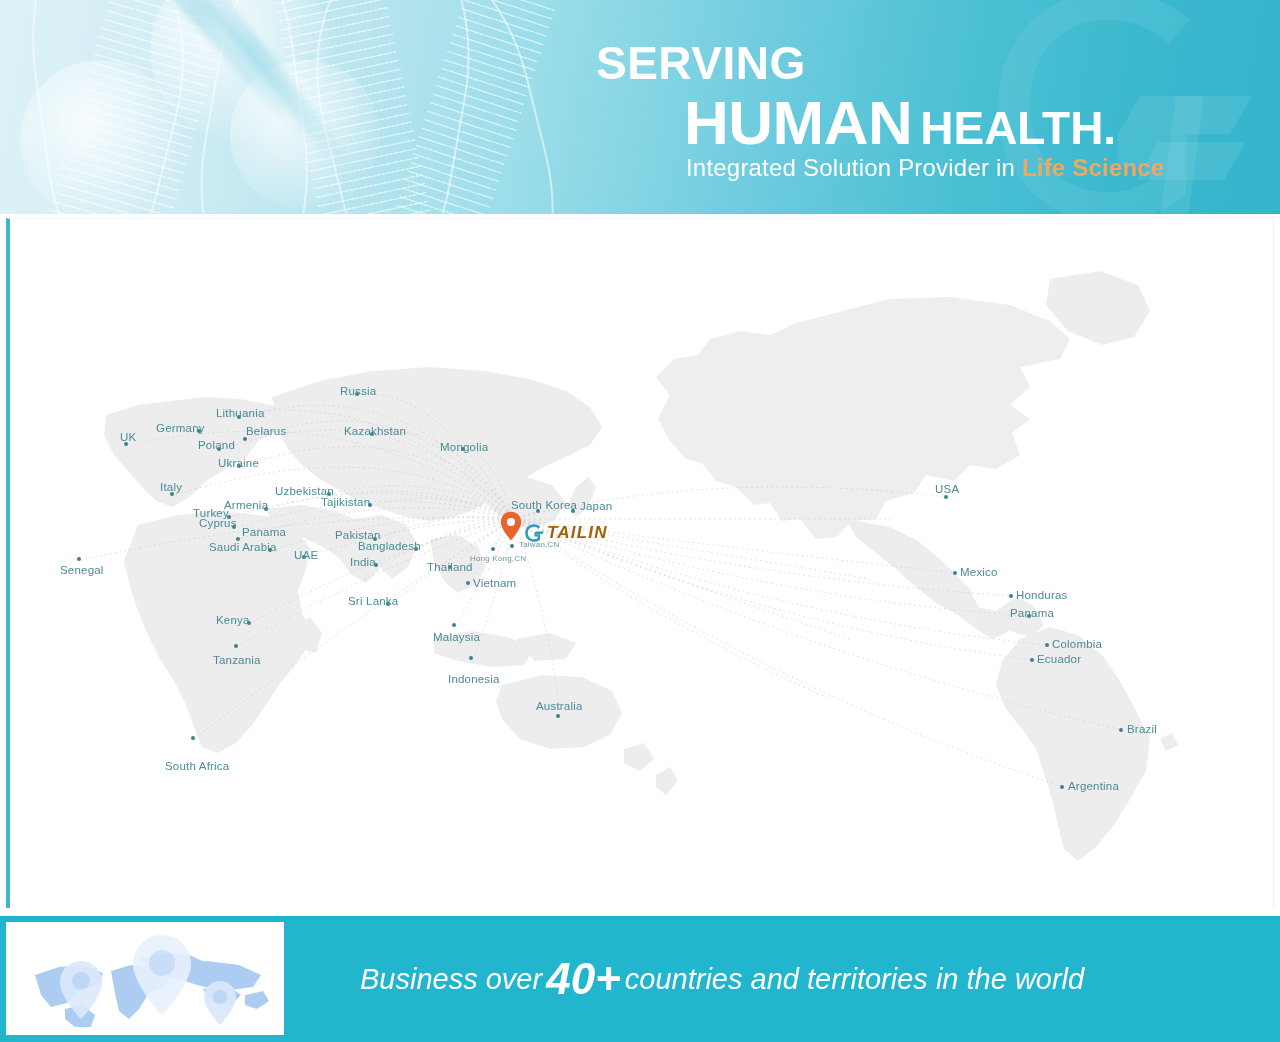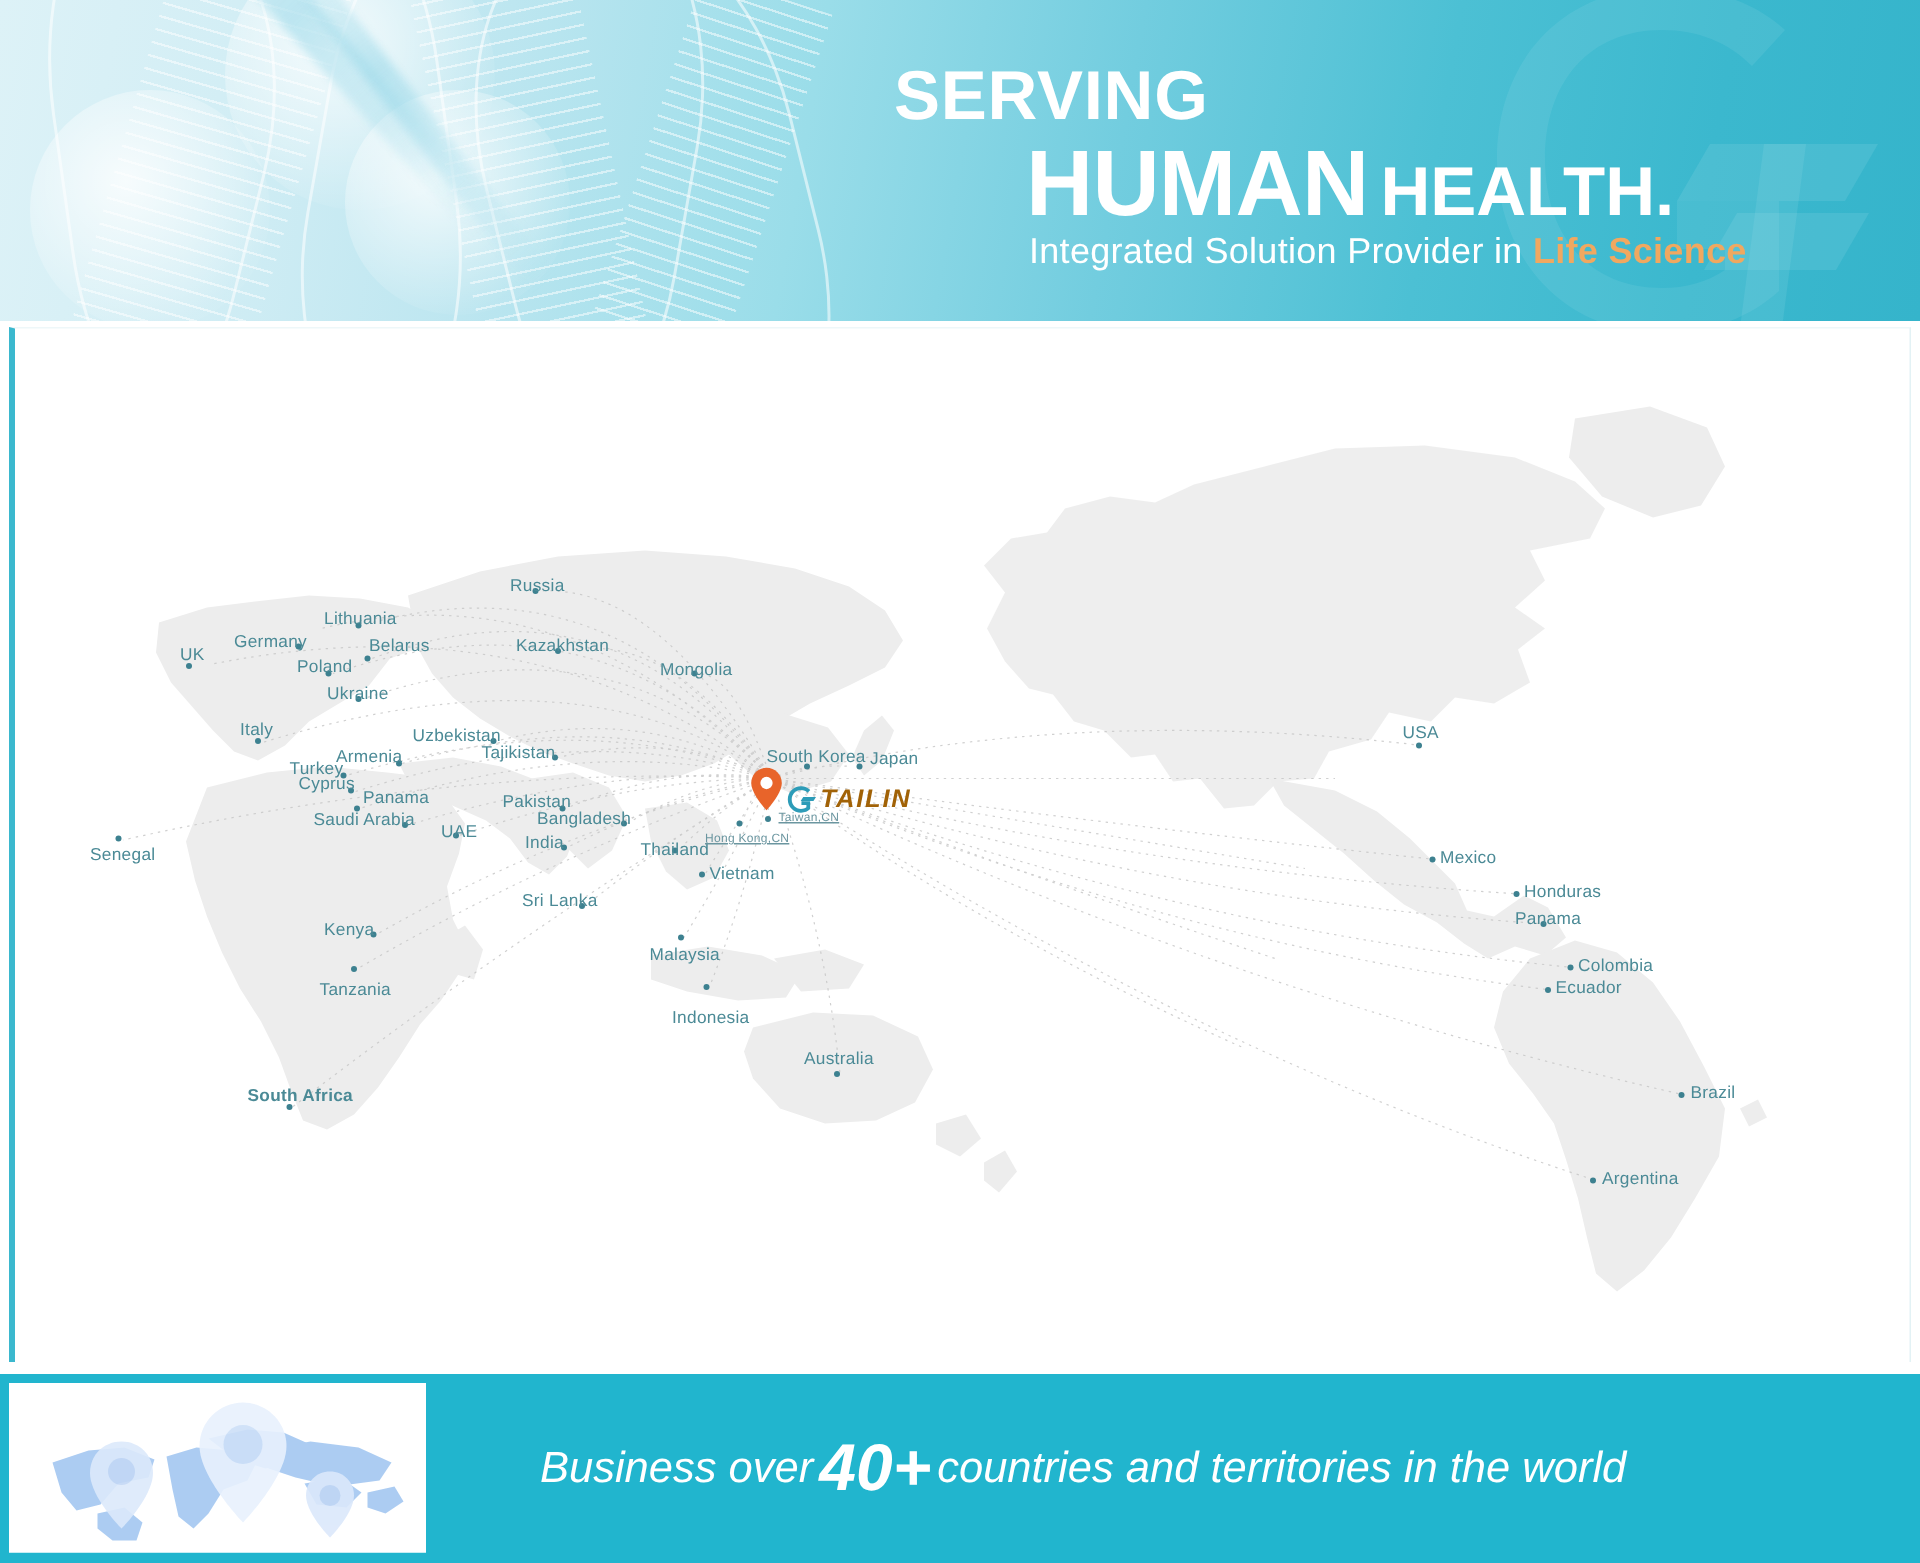--- a/index.html
+++ b/index.html
@@ -108,21 +108,21 @@
   #map-svg { position: absolute; left: 0; top: 0; }
 
   .city {
     position: absolute;
     white-space: nowrap;
     color: #4b8a96;
     font-size: 11.5px;
     font-weight: 400;
     letter-spacing: 0.2px;
   }
-  .city.small { font-size: 8px; color: #6b96a0; text-decoration: underline; }
+  .city.small { font-size: 8px; color: #6b96a0; }
   .dot {
     position: absolute;
     width: 4.5px; height: 4.5px;
     border-radius: 50%;
     background: #3d8190;
   }
 
   
   #hub { position: absolute; left: 490px; top: 292px; }
   #hub-pin { position: absolute; left: 0; top: 0; }
@@ -371,21 +371,21 @@
         <div class="city" style="left: 423px; top: 412px;">Malaysia</div>
         <div class="dot" style="left: 236.75px; top: 401.75px;"></div>
         <div class="city" style="left: 206px; top: 395px;">Kenya</div>
         <div class="dot" style="left: 223.75px; top: 424.75px;"></div>
         <div class="city" style="left: 203px; top: 435px;">Tanzania</div>
         <div class="dot" style="left: 458.75px; top: 436.75px;"></div>
         <div class="city" style="left: 438px; top: 454px;">Indonesia</div>
         <div class="dot" style="left: 545.75px; top: 494.75px;"></div>
         <div class="city" style="left: 526px; top: 481px;">Australia</div>
         <div class="dot" style="left: 180.75px; top: 516.75px;"></div>
-        <div class="city" style="left: 155px; top: 506px; font-weight: bold;">South Africa</div>
+        <div class="city" style="left: 155px; top: 541px;">South Africa</div>
         <div class="dot" style="left: 933.75px; top: 275.75px;"></div>
         <div class="city" style="left: 925px; top: 264px;">USA</div>
         <div class="dot" style="left: 942.75px; top: 351.75px;"></div>
         <div class="city" style="left: 950px; top: 347px;">Mexico</div>
         <div class="dot" style="left: 998.75px; top: 374.75px;"></div>
         <div class="city" style="left: 1006px; top: 370px;">Honduras</div>
         <div class="dot" style="left: 1016.75px; top: 394.75px;"></div>
         <div class="city" style="left: 1000px; top: 388px;">Panama</div>
         <div class="dot" style="left: 1034.75px; top: 423.75px;"></div>
         <div class="city" style="left: 1042px; top: 419px;">Colombia</div>

